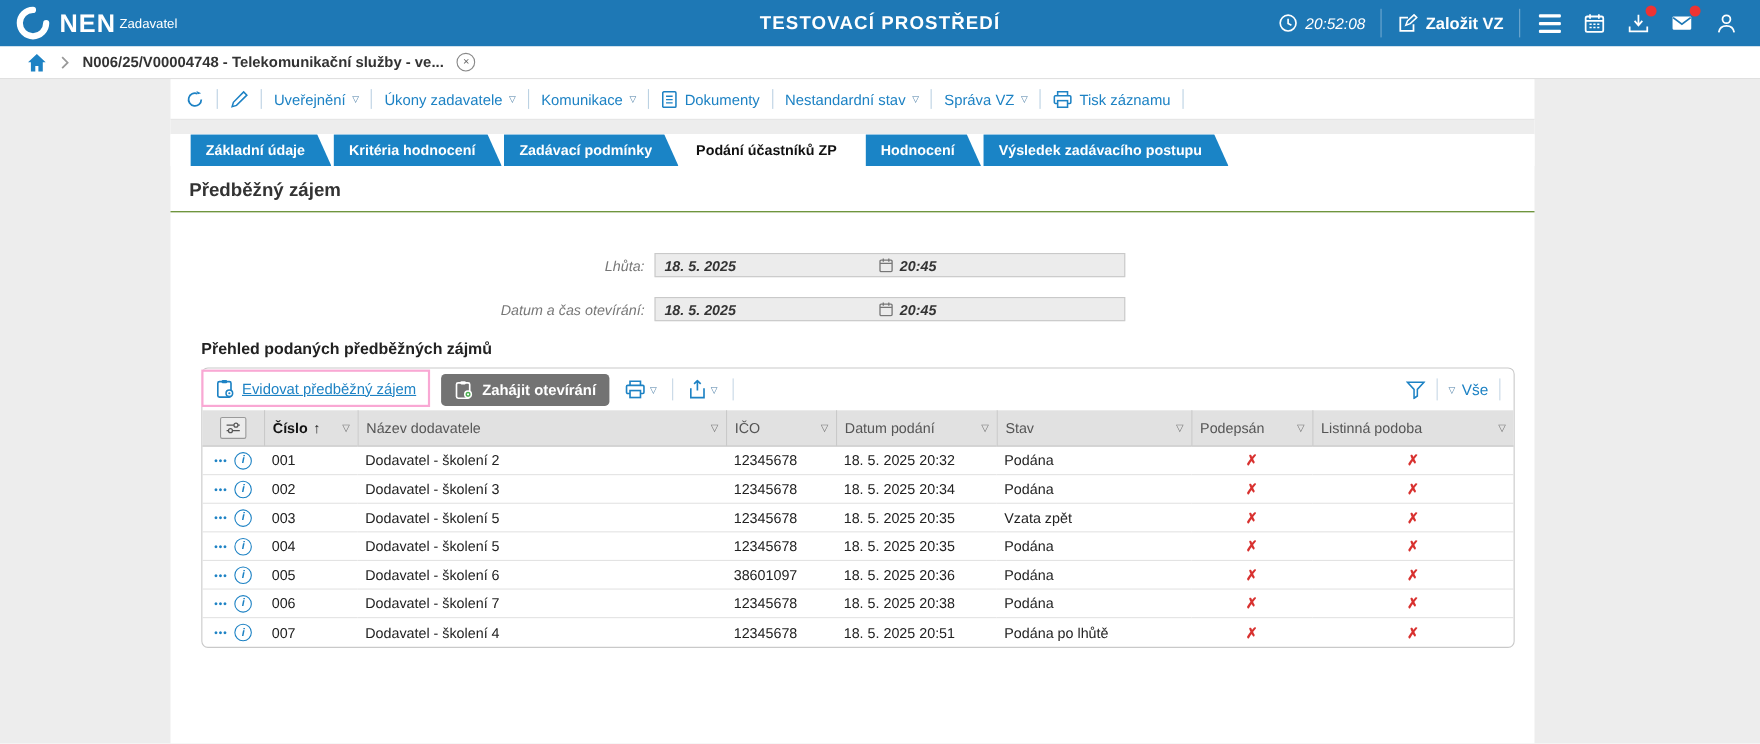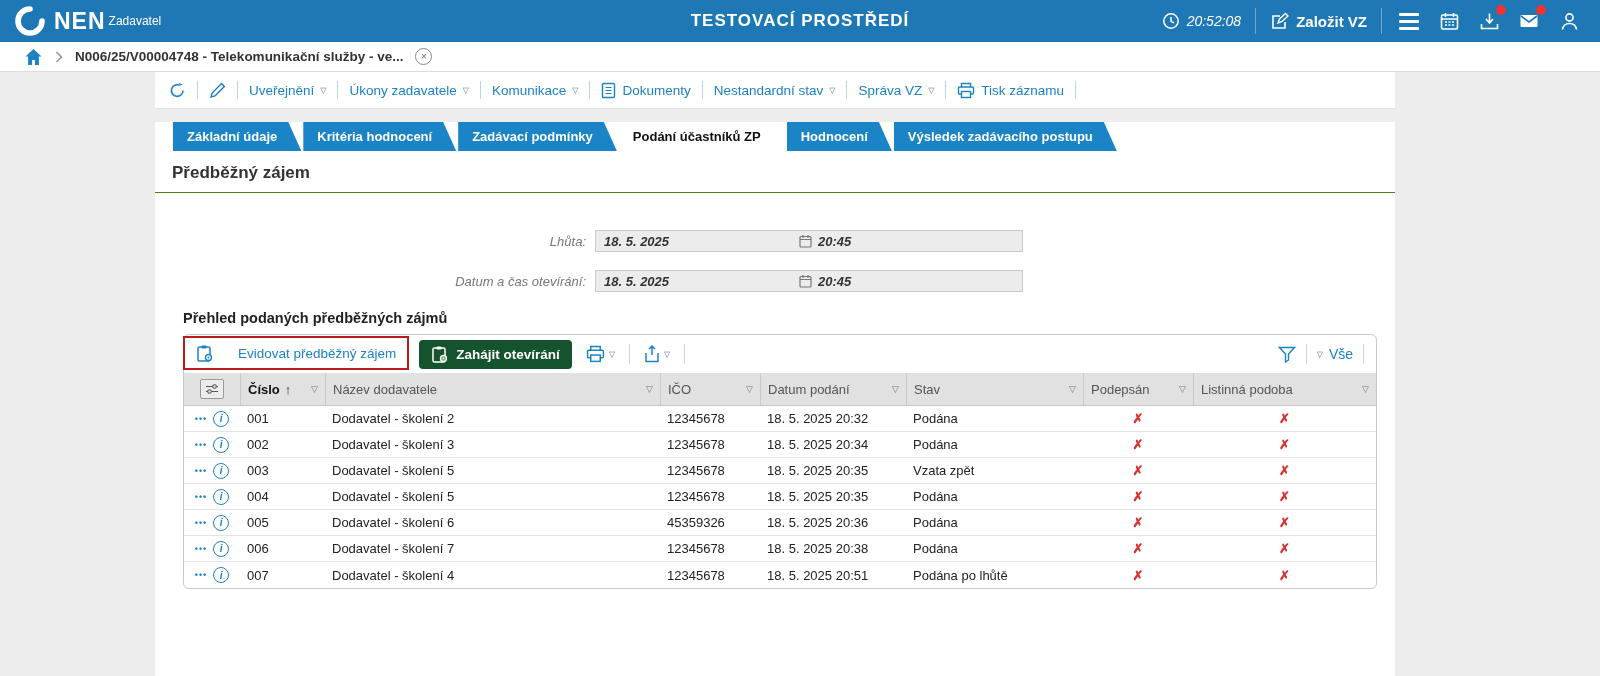--- a/index.html
+++ b/index.html
@@ -53,22 +53,22 @@
   .form-row { display:flex; align-items:center; height:22px; margin-bottom:18px; }
   .flabel { width:440px; text-align:right; color:#777; font-size:13px; padding-right:9px; }
   .ffield { width:428px; height:22px; background:#ececec; border:1px solid #c9c9c9; display:flex; align-items:center; font-size:13px; font-weight:bold; color:#333; cursor:text; }
   .fdate { padding-left:8px; flex:0 0 203px; }
   .ftime { padding-left:6px; }
 
   
   .list-heading { margin:17px 0 8px 28px; font-size:14.5px; font-weight:bold; color:#222; }
   .panel { margin-left:28px; width:1194px; border:1px solid #c9c9c9; border-radius:6px; background:#fff; }
   .panel-toolbar { height:38px; display:flex; align-items:center; padding-right:12px; }
-  .register-btn { display:flex; align-items:center; gap:24px; border:2px solid #b91c1c; color:#1d82c4; font-size:13.5px; height:34px; padding:0 11px; margin:-2px 0 0 -1px; background:#fff; cursor:pointer; }
-  .open-btn { display:flex; align-items:center; gap:7px; background:#14532d; color:#fff; border:none; border-radius:4px; font-size:13.5px; font-weight:bold; height:29px; padding:0 12px; margin-left:10px; cursor:pointer; }
+  .register-btn { display:flex; align-items:center; gap:6px; border:2px solid #f9a8d4; color:#1d82c4; font-size:13.5px; height:34px; padding:0 11px; margin:-2px 0 0 -1px; background:#fff; cursor:pointer;text-decoration:underline; }
+  .open-btn { display:flex; align-items:center; gap:7px; background:#737373; color:#fff; border:none; border-radius:4px; font-size:13.5px; font-weight:bold; height:29px; padding:0 12px; margin-left:10px; cursor:pointer; }
   .pt-icon { display:flex; align-items:center; gap:4px; color:#1d82c4; margin-left:14px; cursor:pointer; }
   .pt-sep { width:1px; height:20px; background:#c7d8e6; margin-left:14px; }
   .pt-spacer { flex:1; }
   .vse { display:flex; align-items:center; gap:6px; color:#1d82c4; font-size:14px; margin-left:14px; cursor:pointer; }
 
   
   .grid-row { display:grid; grid-template-columns:56px 85px 335px 100px 146px 177px 110px 1fr; }
   .thead .cell { background:#e1e1e1; height:28px; display:flex; align-items:center; font-size:13px; color:#555; padding:16px 7px; border-bottom:1px solid #c6c6c6; }
   .thead .cell + .cell { border-left:1px solid #c9c9c9; }
   .col-settings-btn { width:24px; height:20px; border:1px solid #9a9a9a; border-radius:2px; background:#ececec; display:flex; align-items:center; justify-content:center; margin:0 auto; cursor:pointer; }
@@ -432,21 +432,21 @@
           </div>
   </div>
 
   <div class="grid-row trow">
     <div class="cell actions-cell">
       <span class="row-dots">•••</span>
       <span class="info-badge">i</span>
     </div>
     <div class="cell">005</div>
     <div class="cell">Dodavatel - školení 6</div>
-    <div class="cell">45359326</div>
+    <div class="cell">38601097</div>
     <div class="cell">18. 5. 2025 20:36</div>
     <div class="cell">Podána</div>
     <div class="cell centered">
             <span class="cross">✗</span>
           </div>
     <div class="cell centered">
             <span class="cross">✗</span>
           </div>
   </div>
 

